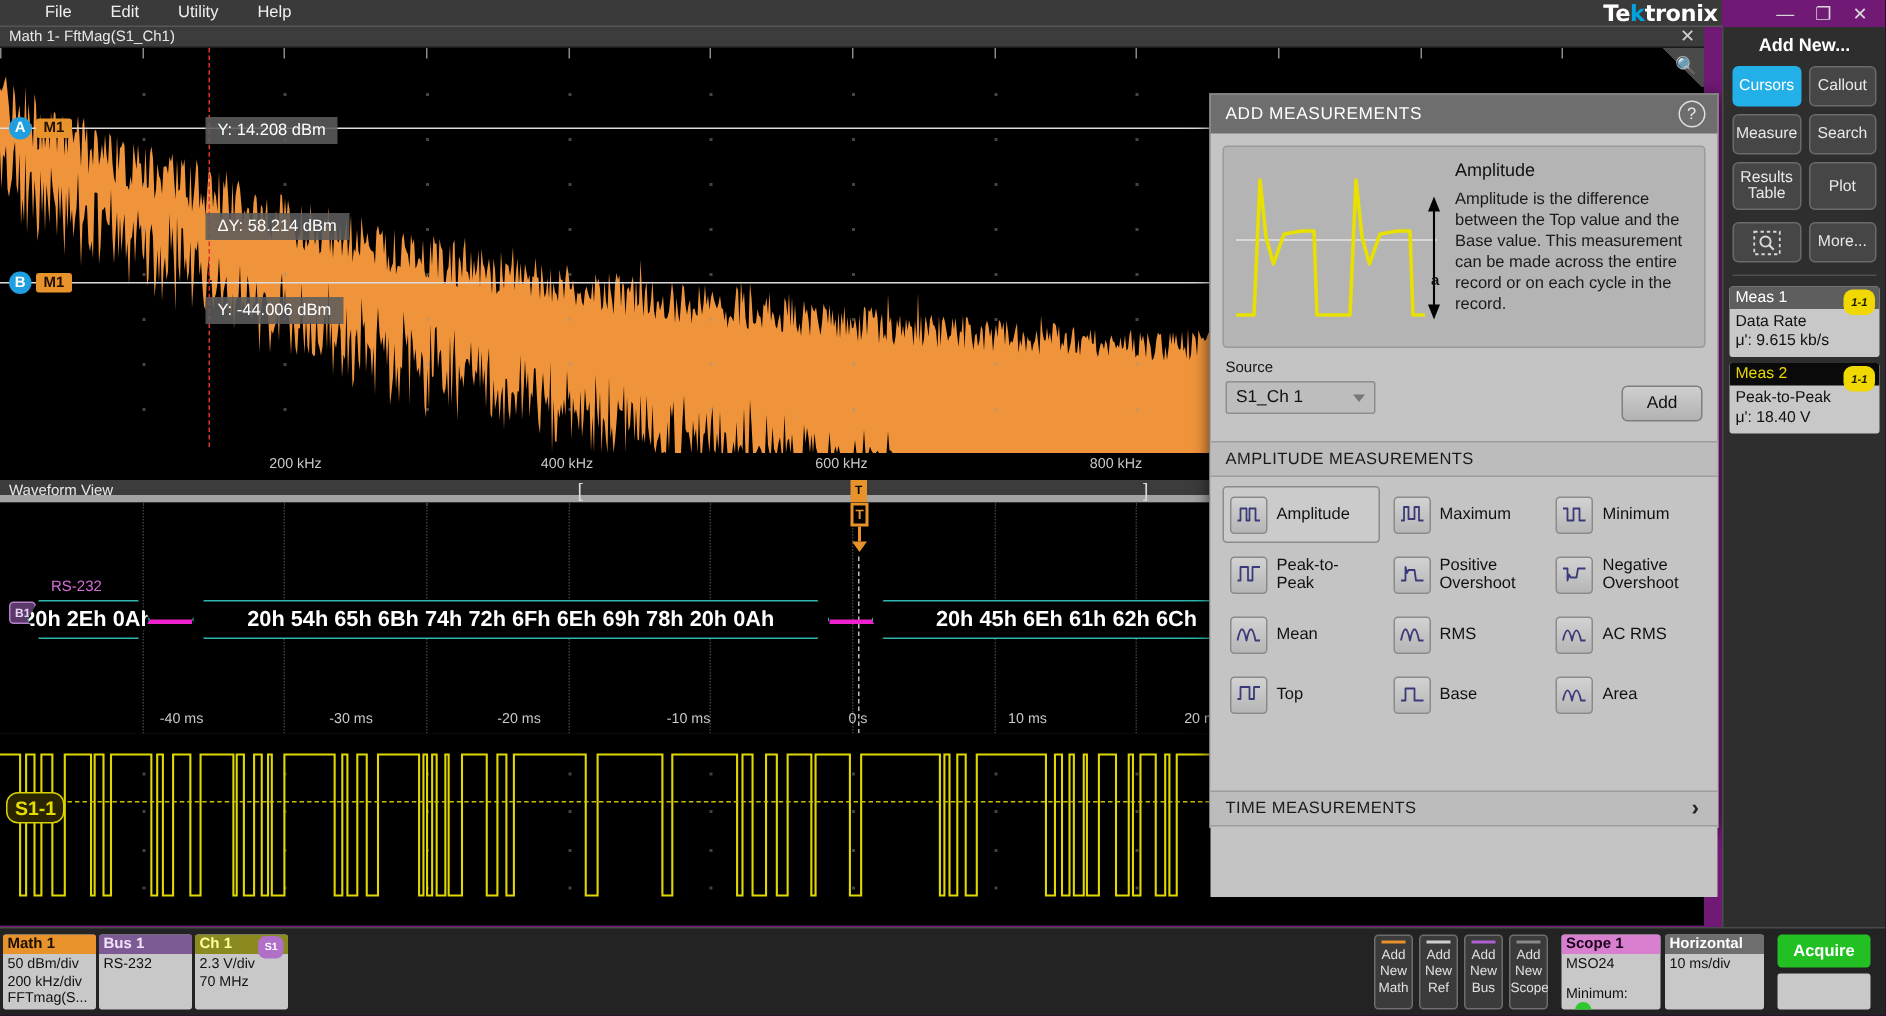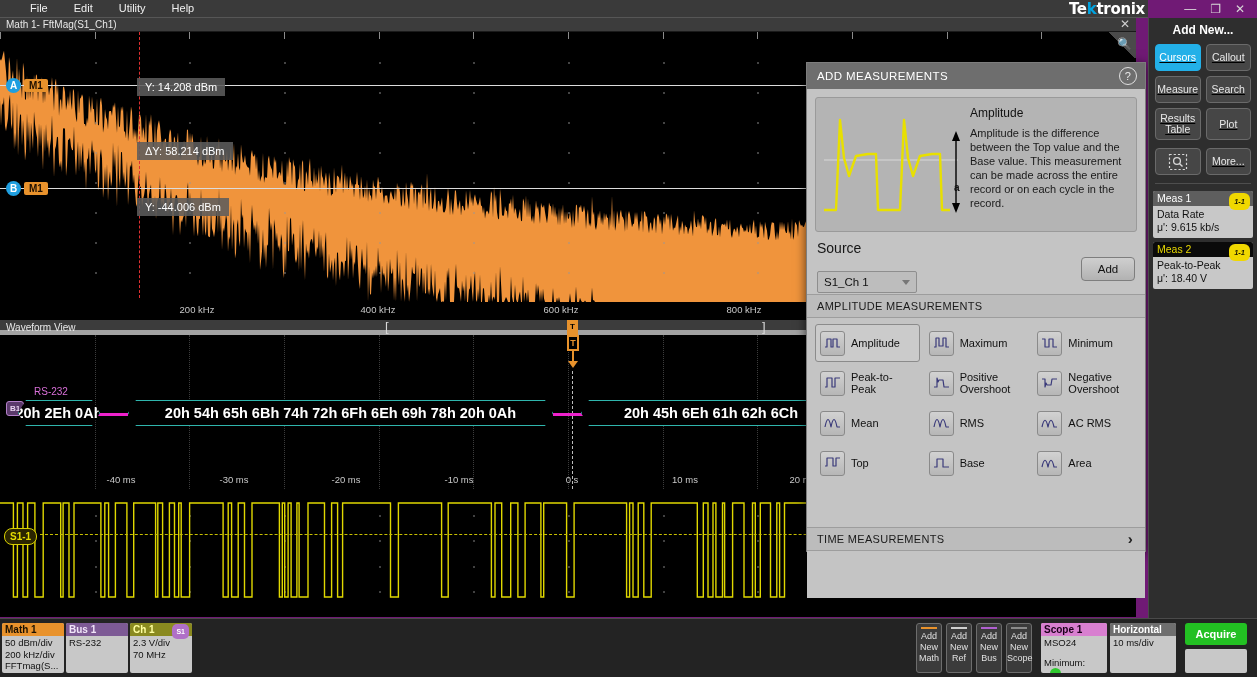--- a/index.html
+++ b/index.html
@@ -131,21 +131,21 @@
   }
   .buslink { position: absolute; height: 3px; background: #ee22cc; }
 
   .timeaxis { position: absolute; left: 0; right: 0; height: 12px; }
   .timeaxis span { position: absolute; color: #c9c9c9; font-size: 9.5px; transform: translateX(-50%); }
 
   .anaarea { position: absolute; left: 0; top: 169px; width: 1136px; height: 128px; background: #000; overflow: hidden; }
   .anadot { position: absolute; width: 2px; height: 2px; background: rgba(130,130,130,.5); }
   .chbadge {
     position: absolute; background: #2a2500; border: 1px solid #d8d000;
-    color: #e6dd00; font-size: 10px; font-weight: bold; padding: 2px 5px;
+    color: #e6dd00; font-size: 13px; font-weight: bold; padding: 2px 5px;
     border-radius: 8px;
   }
   .refline { position: absolute; height: 0; border-top: 1px dashed #c8c000; }
   .vlabel { position: absolute; color: #d8d000; font-size: 10px; text-align: right; }
 
   
   .grip { position: absolute; left: 1140px; top: 308px; width: 4px; height: 24px; }
   .grip i { display: block; width: 3px; height: 3px; background: #9a9a9a; margin-bottom: 4px; }
 
   
@@ -167,21 +167,21 @@
   .preview {
     margin: 8px; height: 135px; background: #b4b4b4; border: 1px solid #9a9a9a;
     border-radius: 3px; display: flex; position: relative;
   }
   .prev-svg { width: 150px; height: 133px; }
   .prev-text { flex: 1; padding: 8px 8px 0 4px; }
   .prev-title { color: #111; font-size: 12px; margin-bottom: 6px; }
   .prev-desc { color: #1a1a1a; font-size: 11px; line-height: 14px; }
 
   .srcrow { padding: 0 10px; position: relative; height: 54px; }
-  .srclabel { color: #161616; font-size: 14px; margin-bottom: 15px; }
+  .srclabel { color: #161616; font-size: 10px; margin-bottom: 3px; }
   .srcsel {
     width: 100px; height: 22px; background: #bdbdbd;
     border: 1px solid #8e8e8e; border-radius: 2px;
     color: #111; font-size: 11.5px; padding: 0 6px; line-height: 20px;
     position: relative;
   }
   .srcsel .caret {
     position: absolute; right: 6px; top: 8px;
     border-left: 4px solid transparent; border-right: 4px solid transparent;
     border-top: 5px solid #777;
@@ -218,21 +218,21 @@
 
   .dlg-filler { background: #c4c4c4; height: 100px; }
   .time-hd { position: absolute; left: 0; right: 0; bottom: 0; }
 
   
   .sidebar {
     position: absolute; left: 1148px; top: 18px; width: 109px; height: 600px;
     background: #2e2e2e; border-left: 1px solid #4a4a4a;
   }
   .addnew { color: #ffffff; font-size: 12px; font-weight: bold; text-align: center; padding: 5px 0 7px; }
-  .btngrid { display: grid; grid-template-columns: 1fr 1fr; gap: 5px; padding: 0 6px; text-decoration: underline; }
+  .btngrid { display: grid; grid-template-columns: 1fr 1fr; gap: 5px; padding: 0 6px; }
   .sbtn {
     height: 27px; background: #464646; border: 1px solid #6a6a6a; border-radius: 4px;
     color: #e8e8e8; font-size: 10.5px;
     display: flex; align-items: center; justify-content: center; text-align: center;
     line-height: 11px;
   }
   .sbtn.active { background: #23b0e8; border-color: #23b0e8; color: #ffffff; }
   .sbtn.tall { height: 32px; }
   .divider { height: 1px; background: #4e4e4e; margin: 8px 6px 7px; }
 

